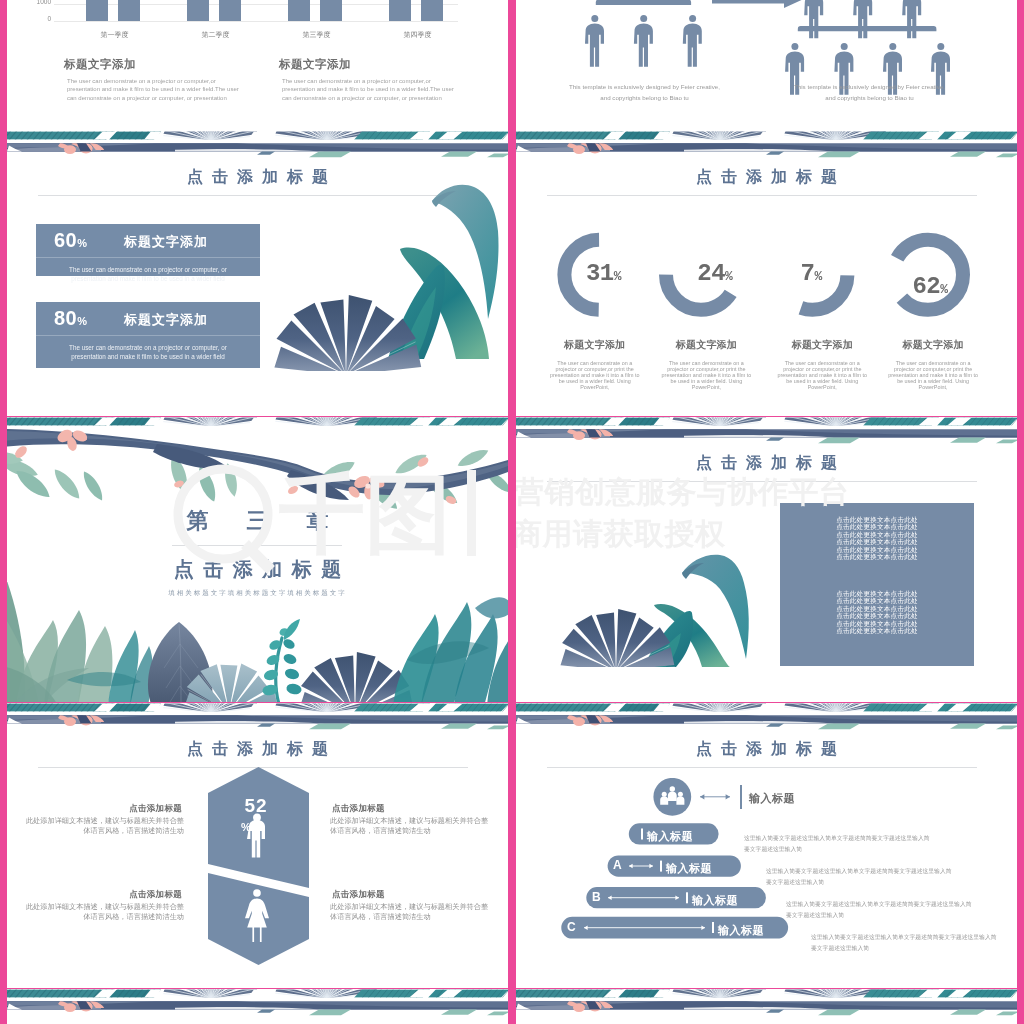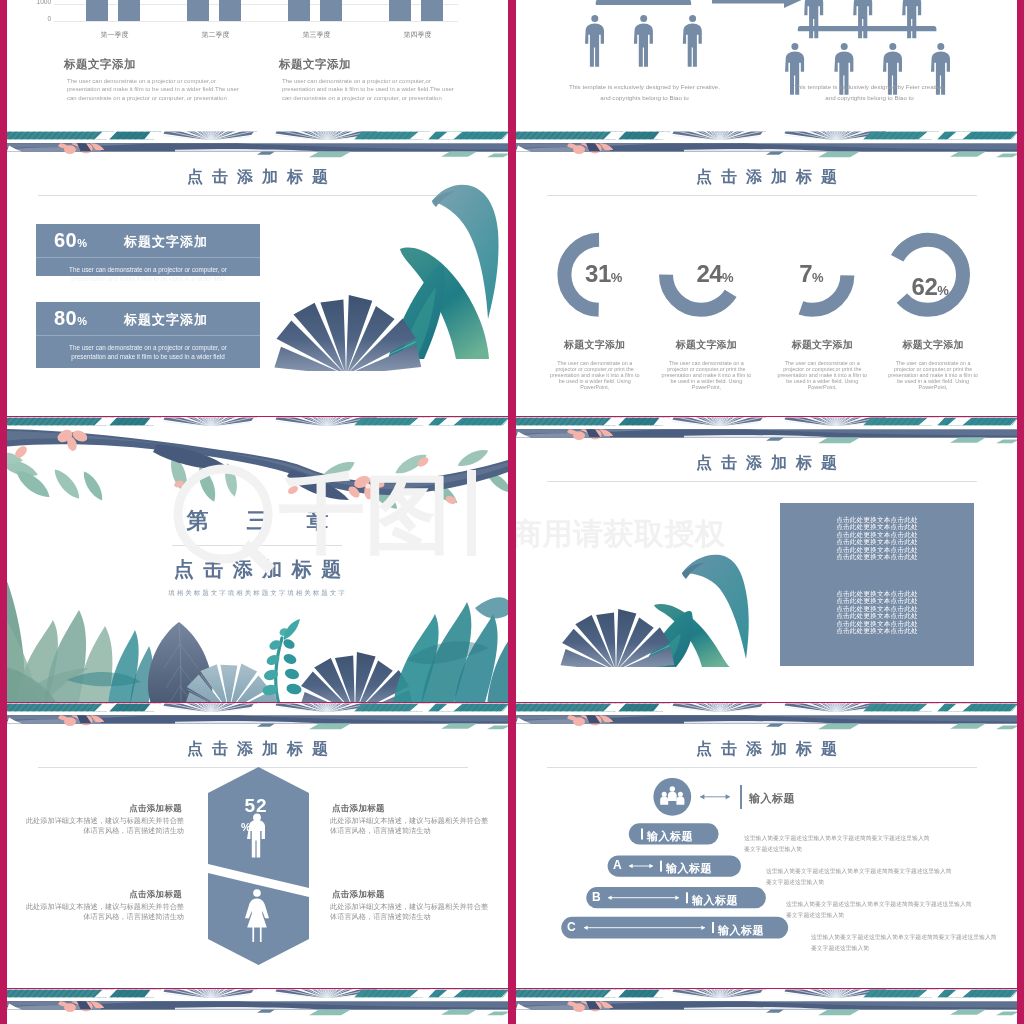--- a/index.html
+++ b/index.html
@@ -1,18 +1,18 @@
 <!DOCTYPE html>
 <html><head>
 <meta charset="utf-8">
 <style>
   html,body{margin:0;padding:0;}
   body{width:1024px;height:1024px;background:#ececec;overflow:hidden;
        font-family:"Liberation Sans",sans-serif;}
-  .page{position:relative;width:1024px;height:1024px;background:#be185d;}
+  .page{position:relative;width:1024px;height:1024px;background:#ec4899;}
   .slide{position:absolute;width:501px;background:#fff;overflow:hidden;}
   .col-l{left:7px;}
   .col-r{left:516px;}
 
   .deco{position:absolute;left:0;width:501px;overflow:hidden;}
   .deco svg{display:block;position:absolute;left:0;}
 
   .stitle{position:absolute;left:0;width:501px;text-align:center;
           color:#5d7392;font-weight:bold;font-size:16px;letter-spacing:9px;
           text-indent:9px;}
@@ -20,21 +20,21 @@
 
   .pbox{position:absolute;background:#758ca8;color:#fff;}
   .pbox .num{position:absolute;left:18px;top:5px;font-size:20px;font-weight:bold;letter-spacing:.5px;}
   .pbox .num i{font-style:normal;font-size:11px;}
   .pbox .lbl{position:absolute;left:88px;top:9px;font-size:13px;font-weight:bold;letter-spacing:1px;}
   .pbox .sep{position:absolute;left:0;width:100%;height:1px;background:rgba(255,255,255,.25);}
   .pbox .desc{position:absolute;font-size:6.3px;line-height:9px;color:#eef1f5;text-align:center;}
 
   .donut{position:absolute;}
   .donut .pct{position:absolute;width:100%;text-align:center;color:#6b6b6b;
-              font-size:24px;font-weight:bold;letter-spacing:-0.5px;}
+              font-size:24px;font-weight:bold;letter-spacing:-0.5px;font-family:Liberation Mono, monospace;}
   .donut .pct i{font-style:normal;font-size:13px;}
   .dcap{position:absolute;text-align:center;}
   .dcap h4{margin:0;font-size:10px;color:#6e6e6e;font-weight:bold;letter-spacing:.2px;}
   .dcap p{margin:8px 0 0;font-size:5.4px;line-height:6.1px;color:#9e9e9e;}
 
   .wm{position:absolute;color:#f1f1f1;font-weight:bold;pointer-events:none;white-space:nowrap;}
 
   .tpanel{position:absolute;background:#768ba6;color:#fff;}
   .tpanel p{margin:0;font-size:6.6px;line-height:7.4px;text-align:center;letter-spacing:.2px;}
 
@@ -498,20 +498,21 @@
     <div style="position:absolute;left:0;top:87px;width:100%">
       <p>点击此处更换文本点击此处</p>
       <p>点击此处更换文本点击此处</p>
       <p>点击此处更换文本点击此处</p>
       <p>点击此处更换文本点击此处</p>
       <p>点击此处更换文本点击此处</p>
       <p>点击此处更换文本点击此处</p>
     </div>
   </div>
 
+  <div class="wm" style="left:-2px;top:55px;font-size:30px;letter-spacing:0.5px">营销创意服务与协作平台</div>
   <div class="wm" style="left:-4px;top:97px;font-size:30px;letter-spacing:0.5px">商用请获取授权</div>
 </div>
 
 <div class="slide col-l" style="top:703px;height:285px">
   <div class="deco" style="top:0;height:27px">
     <svg width="501" height="27" style="top:0" viewBox="0 0 501 27">
           <use href="#hdrband"></use>
         </svg>
   </div>
   <div class="stitle" style="top:36px">点击添加标题</div>

